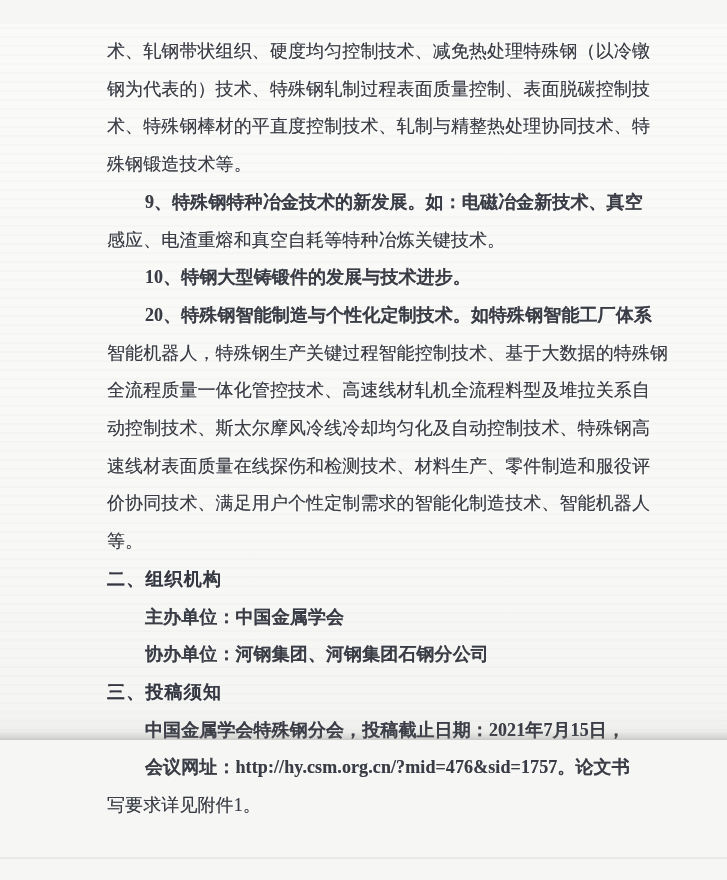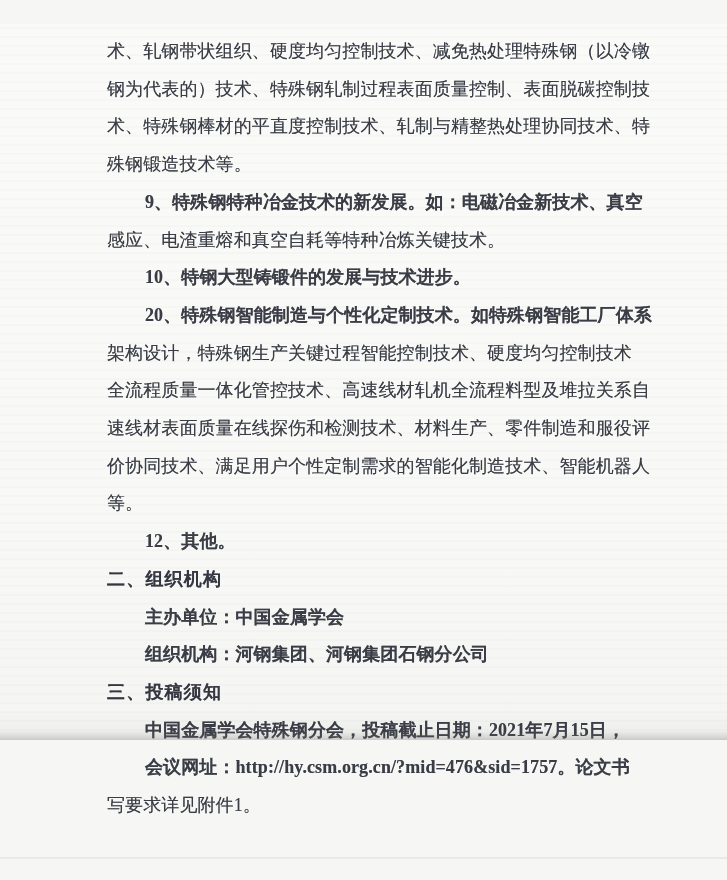--- a/index.html
+++ b/index.html
@@ -81,29 +81,29 @@
 <div class="page">
   <div class="text-block" id="text-block">
       <div class="line">术、轧钢带状组织、硬度均匀控制技术、减免热处理特殊钢（以冷镦</div>
       <div class="line">钢为代表的）技术、特殊钢轧制过程表面质量控制、表面脱碳控制技</div>
       <div class="line">术、特殊钢棒材的平直度控制技术、轧制与精整热处理协同技术、特</div>
       <div class="line">殊钢锻造技术等。</div>
       <div class="line para">9、特殊钢特种冶金技术的新发展。如：电磁冶金新技术、真空</div>
       <div class="line">感应、电渣重熔和真空自耗等特种冶炼关键技术。</div>
       <div class="line para">10、特钢大型铸锻件的发展与技术进步。</div>
       <div class="line para">20、特殊钢智能制造与个性化定制技术。如特殊钢智能工厂体系</div>
-      <div class="line">架构设计，特殊钢生产关键过程智能控制技术、硬度均匀控制技术</div>
+      <div class="line">智能机器人，特殊钢生产关键过程智能控制技术、基于大数据的特殊钢</div>
       <div class="line">全流程质量一体化管控技术、高速线材轧机全流程料型及堆拉关系自</div>
+      <div class="line">动控制技术、斯太尔摩风冷线冷却均匀化及自动控制技术、特殊钢高</div>
       <div class="line">速线材表面质量在线探伤和检测技术、材料生产、零件制造和服役评</div>
       <div class="line">价协同技术、满足用户个性定制需求的智能化制造技术、智能机器人</div>
       <div class="line">等。</div>
-      <div class="line para">12、其他。</div>
       <div class="line heading">二、组织机构</div>
       <div class="line para">主办单位：中国金属学会</div>
-      <div class="line para">组织机构：河钢集团、河钢集团石钢分公司</div>
+      <div class="line para">协办单位：河钢集团、河钢集团石钢分公司</div>
       <div class="line heading">三、投稿须知</div>
       <div class="line para">中国金属学会特殊钢分会，投稿截止日期：2021年7月15日，</div>
       <div class="line para">会议网址：http://hy.csm.org.cn/?mid=476&amp;sid=1757。论文书</div>
       <div class="line">写要求详见附件1。</div>
     </div>
   <div class="scan-streak streak-1"></div>
   <div class="scan-streak streak-2"></div>
   <div class="bottom-shade"></div>
 </div>
 

